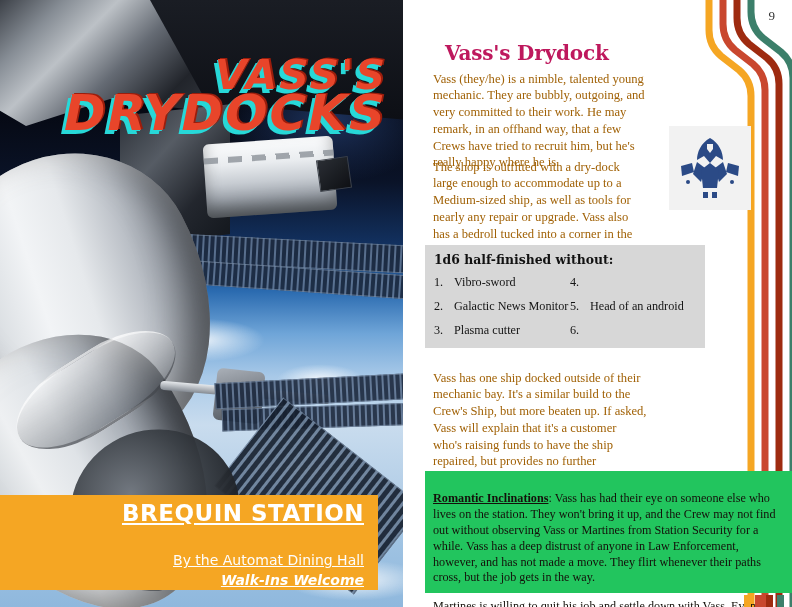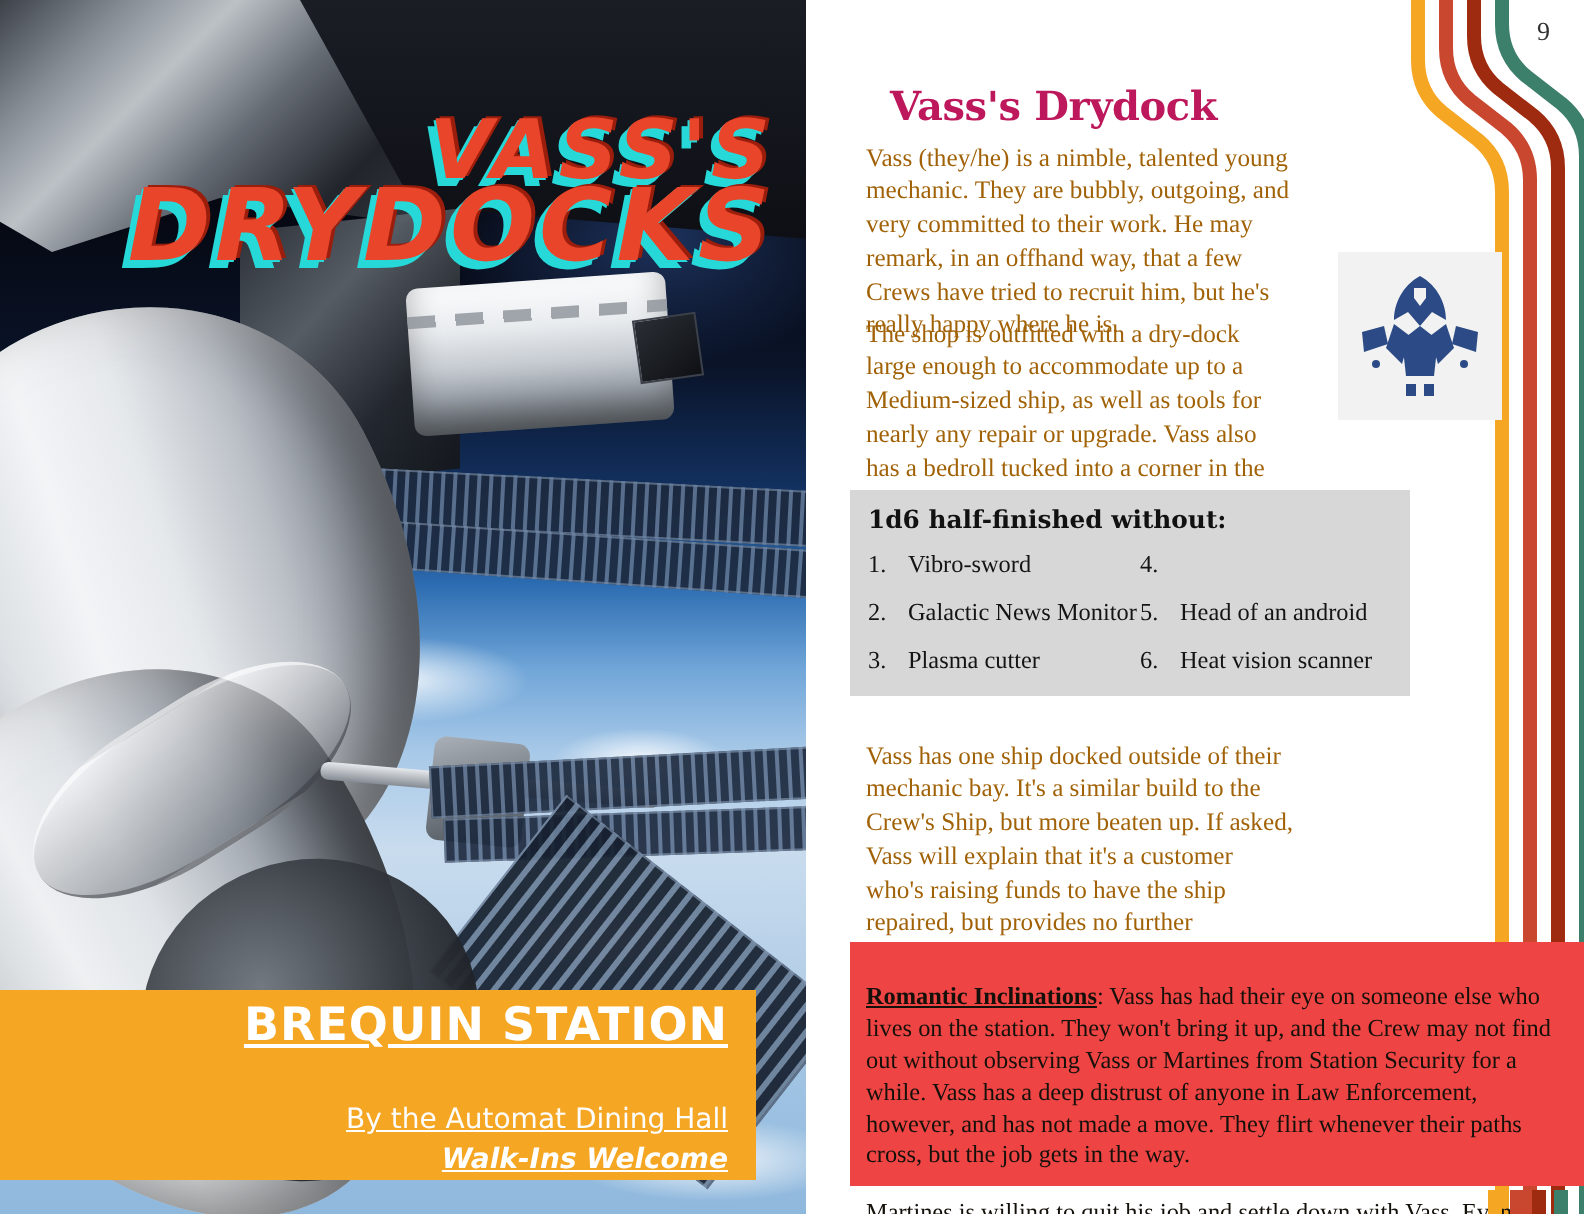--- a/index.html
+++ b/index.html
@@ -117,21 +117,21 @@
 
   .graybox{position:absolute;left:425px;top:245px;width:280px;height:103px;background:#d7d7d7;}
   .gb-title{position:absolute;left:9px;top:7px;font-size:12.4px;font-weight:700;
      font-family:"DejaVu Serif",serif;color:#111;}
   .gb-list{position:absolute;left:9px;top:30px;width:264px;
      display:grid;grid-template-columns:136px 128px;grid-auto-rows:24px;}
   .gb-item{font-size:12.2px;color:#141414;font-family:"Liberation Serif",serif;
      display:flex;gap:7px;}
   .gb-n{width:13px;}
 
-  .tanbox{position:absolute;left:425px;top:471px;width:367px;height:122px;background:#ef4444;
+  .tanbox{position:absolute;left:425px;top:471px;width:367px;height:122px;background:#22c55e;
      padding:8px 12px 0 8px;box-sizing:border-box;}
   .tan-p{font-size:12.2px;line-height:1.3;color:#14100a;font-family:"Liberation Serif",serif;}
   .tan-p2{margin-top:11px;}
   .ri{font-weight:700;text-decoration:underline;}
 
   .botstripes{position:absolute;left:744px;top:595px;width:48px;height:12px;display:flex;gap:4px;}
   .botstripes span{width:7px;height:12px;display:block;}
 </style>
 </head>
 <body>
@@ -226,21 +226,20 @@
       <div class="gb-item">
           <span class="gb-n">5.</span>
           <span>Head of an android</span>
         </div>
       <div class="gb-item">
           <span class="gb-n">3.</span>
           <span>Plasma cutter</span>
         </div>
       <div class="gb-item">
           <span class="gb-n">6.</span>
-          <span>Heat vision scanner</span>
         </div>
     </div>
   </div>
 
   <div class="tanbox">
     <p class="tan-p"><span class="ri">Romantic Inclinations</span><span>: Vass has had their eye on someone else who lives on the station. They won't bring it up, and the Crew may not find out without observing Vass or Martines from Station Security for a while. Vass has a deep distrust of anyone in Law Enforcement, however, and has not made a move. They flirt whenever their paths cross, but the job gets in the way.</span></p>
     <p class="tan-p tan-p2">Martines is willing to quit his job and settle down with Vass. Even learn a Vass's trade or work with Wen in the Glimmering Squid (Wen would actually love this). He just needs a push.</p>
   </div>
 
   <div class="botstripes">

